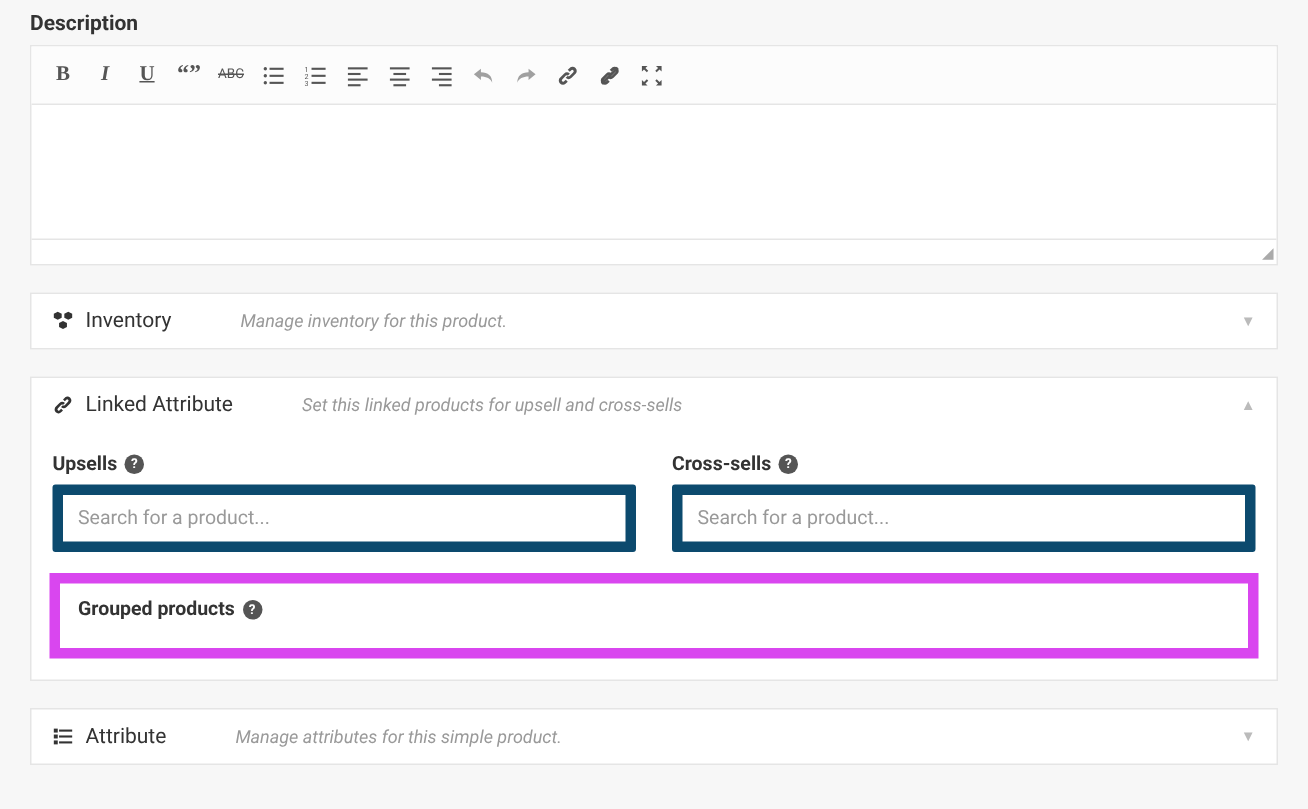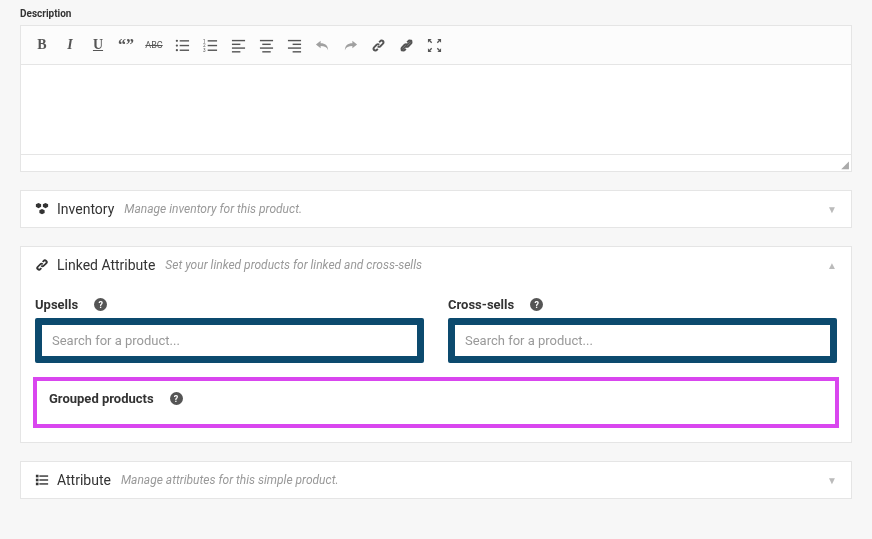--- a/index.html
+++ b/index.html
@@ -6,21 +6,21 @@
   body {
     font-family: -apple-system, BlinkMacSystemFont, "Segoe UI", Roboto, Arial, sans-serif;
     background: #f7f7f7;
     font-size: 13px;
     color: #333;
     width: 872px;
   }
   .container { padding: 8px 20px 20px 20px; }
   .field-label {
     font-weight: 700;
-    font-size: 10px;
+    font-size: 14px;
     color: #333;
     margin-bottom: 6px;
     display: block;
   }
   .editor-wrap {
     border: 1px solid #e5e5e5;
     background: #fff;
     margin-bottom: 18px;
   }
   .toolbar {
@@ -82,37 +82,38 @@
   .panel-title {
     font-weight: 400;
     font-size: 14px;
     color: #333;
     margin-right: 10px;
   }
   .panel-sub {
     font-style: italic;
     color: #999;
     font-size: 12px;
+    margin-left: 36px;
   }
   .panel-toggle {
     margin-left: auto;
     color: #bbb;
     font-size: 10px;
   }
   .panel-body { padding: 14px; }
   .row2 { display: flex; gap: 24px; margin-bottom: 14px; }
   .col { flex: 1; }
   .sub-label {
     font-weight: 700;
     font-size: 13px;
     color: #333;
     margin-bottom: 6px;
     display: flex;
     align-items: center;
-    gap: 16px;
+    gap: 5px;
   }
   .help-icon {
     display: inline-flex;
     width: 13px;
     height: 13px;
     border-radius: 50%;
     background: #555;
     color: #fff;
     font-size: 9px;
     font-weight: 700;
@@ -123,21 +124,21 @@
     width: 100%;
     border: 7px solid #0c4a6e;
     padding: 8px 10px;
     font-size: 13px;
     color: #333;
     border-radius: 2px;
     font-family: inherit;
   }
   .search-input::placeholder { color: #999; }
   .highlight-box {
-    border: 4px solid #d946ef;
+    border: 7px solid #d946ef;
     padding: 10px 12px 12px 12px;
     margin: 0 -2px;
   }
   .combo {
     border: 1px solid #ddd;
     border-radius: 2px;
     overflow: hidden;
   }
   .combo-input {
     width: 100%;
@@ -270,21 +271,21 @@
   </div>
 
   <div class="panel">
     <div class="panel-header">
       <span class="icon">
         <svg viewBox="0 0 16 16">
             <path d="M6.5 9.5a3 3 0 0 0 4.2 0l2.5-2.5a3 3 0 1 0-4.2-4.2l-1 1 1.4 1.4 1-1a1 1 0 1 1 1.4 1.4l-2.5 2.5a1 1 0 0 1-1.4 0zM9.5 6.5a3 3 0 0 0-4.2 0L2.8 9a3 3 0 1 0 4.2 4.2l1-1-1.4-1.4-1 1a1 1 0 1 1-1.4-1.4l2.5-2.5a1 1 0 0 1 1.4 0z"></path>
           </svg>
       </span>
       <span class="panel-title">Linked Attribute</span>
-      <span class="panel-sub">Set your linked products for linked and cross-sells</span>
+      <span class="panel-sub">Set this linked products for upsell and cross-sells</span>
       <span class="panel-toggle">▲</span>
     </div>
     <div class="panel-body">
       <div class="row2">
         <div class="col">
           <div class="sub-label">
             <span>Upsells</span>
             <span class="help-icon">?</span>
           </div>
           <input class="search-input" type="text" placeholder="Search for a product..." style="">

